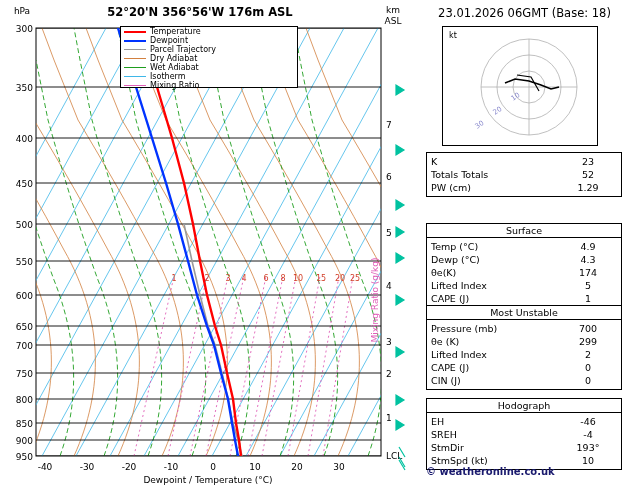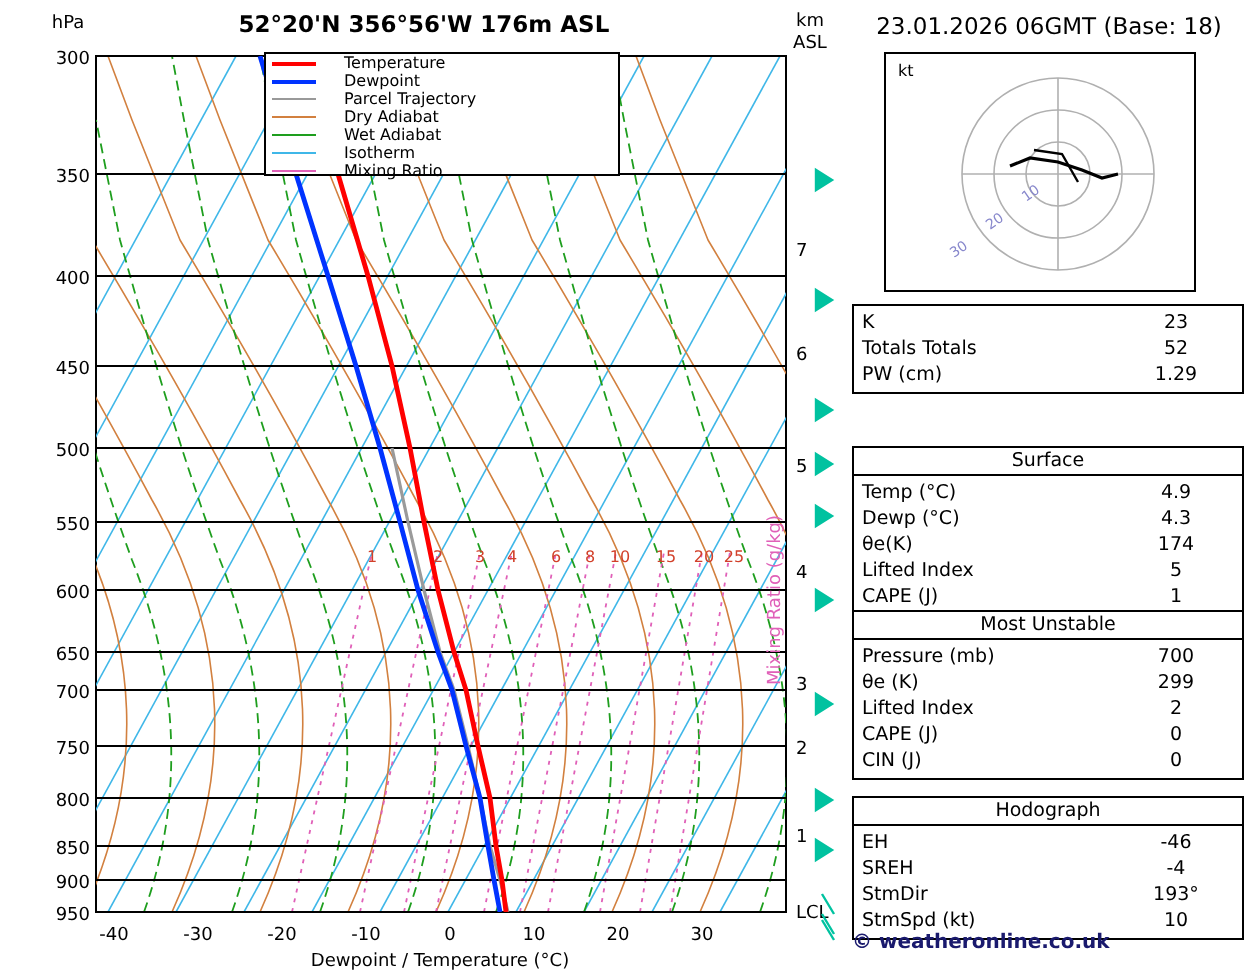--- a/index.html
+++ b/index.html
@@ -1,33 +1,33 @@
 <!DOCTYPE html>
 <html><head>
 <meta charset="utf-8">
 <style>
   html,body{margin:0;padding:0;}
   body{width:629px;height:486px;background:#ffffff;font-family:"DejaVu Sans",sans-serif;position:relative;overflow:hidden;}
   .abs{position:absolute;}
-  #skewt{left:0;top:0;width:420px;height:486px;margin-left:12px;}
+  #skewt{left:0;top:0;width:420px;height:486px;}
   #panel{left:420px;top:0;width:209px;height:486px;}
   text{font-family:"DejaVu Sans",sans-serif;}
   .lbl{font-size:9px;}
   .sm{font-size:8px;}
   .box{border:1px solid #000;box-sizing:border-box;}
   .tblbox{position:absolute;left:6px;width:196px;border:1px solid #000;box-sizing:border-box;background:#fff;}
   .row{display:flex;font-size:9.5px;line-height:13px;padding:0 4px;}
   .row .k{flex:1;white-space:nowrap;}
   .row .v{width:58px;text-align:center;white-space:nowrap;}
   .hdr0{text-align:center;font-size:9.5px;line-height:13px;border-bottom:1px solid #000;}
   .toprow{position:absolute;left:0;top:0;width:209px;height:26px;}
   .datehdr{font-size:11.5px;font-weight:normal;text-align:center;line-height:26px;}
   .credit{position:absolute;left:6px;top:466px;font-size:10px;font-weight:bold;color:#1a1a6e;}
   .legbox{position:absolute;left:120px;top:26px;width:176px;height:60px;border:1px solid #000;background:#fff;}
-  .legrow{display:flex;align-items:center;height:8.5px;margin:0.5px 0 0 3px;gap:10px;}
+  .legrow{display:flex;align-items:center;height:8.5px;margin:0.5px 0 0 3px;}
   .legline{width:22px;height:0;border-top:2px solid #000;margin-right:4px;}
   .legtxt{font-size:8px;line-height:8px;}
 </style>
 </head>
 <body>
 
 <div class="abs" id="skewt">
   <svg width="420" height="486" viewBox="0 0 420 486">
     <defs>
       <clipPath id="plotclip">

